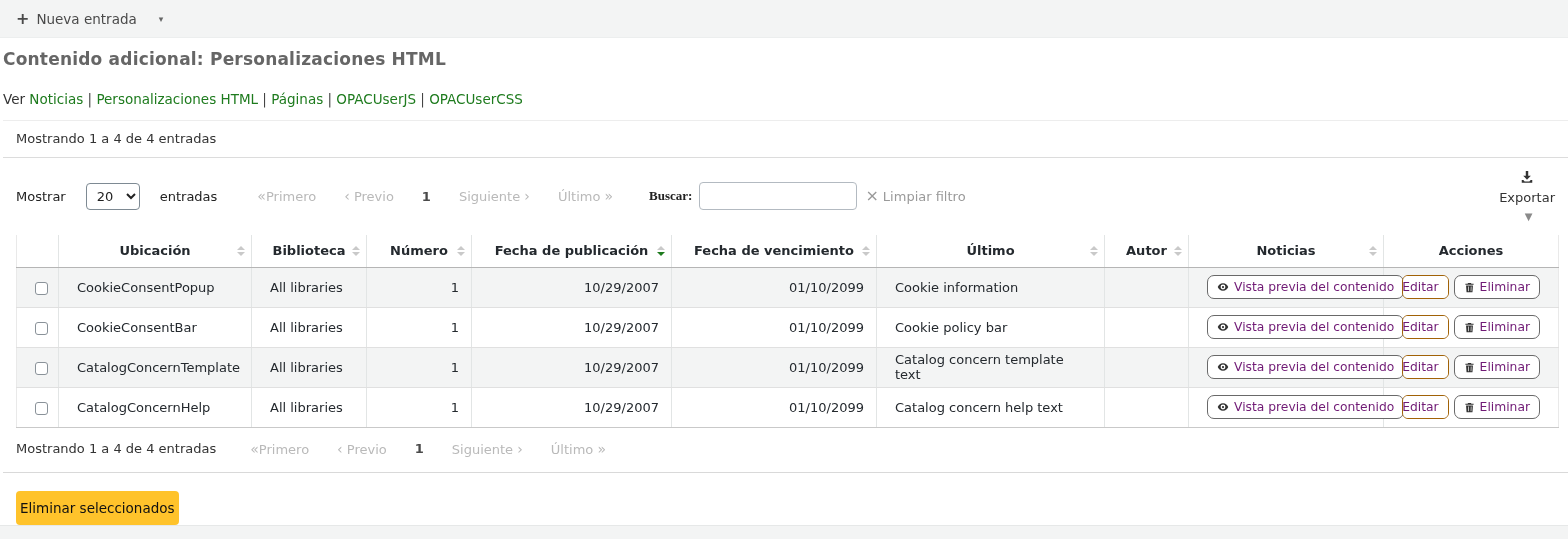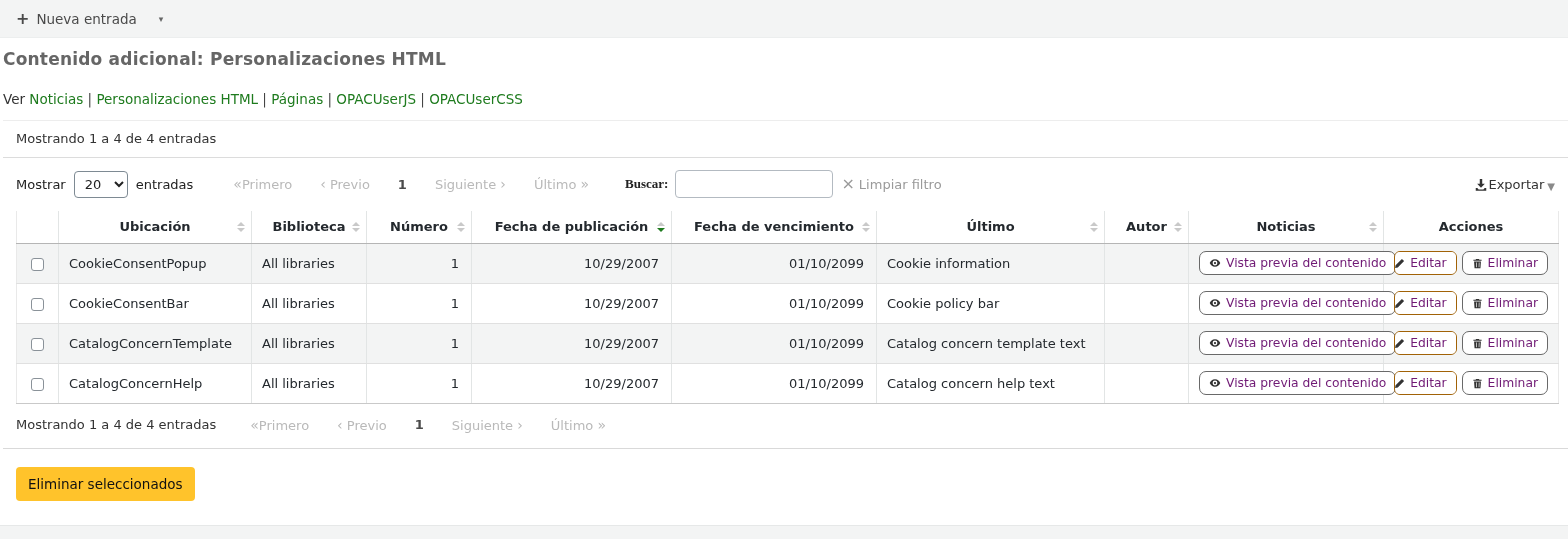--- a/index.html
+++ b/index.html
@@ -20,53 +20,53 @@
   .view-row a { color:var(--green); text-decoration:none; cursor:pointer; }
   .view-row .sep { color:#444; }
 
   
   .section { margin-top:13px; border-top:1px solid #ededed; }
   .info-top { padding:10px 13px 11px; color:#333; }
   .divider { border-top:1px solid #dcdcdc; }
 
   
   .controls { display:flex; align-items:center; padding:12px 13px 13px; }
-  .length { display:flex; align-items:center; gap:8px; }
+  .length { display:flex; align-items:center; gap:20px; }
   .length select { width:54px; height:27px; border:1px solid #7e8a93; border-radius:4px;
     font-family:inherit; font-size:13px; padding-left:6px; background:#fff; color:#222; }
   .pager { display:flex; align-items:center; margin-left:26px; }
   .pager .pg { padding:0 14px; color:#b9b9b9; cursor:pointer; white-space:nowrap; }
   .pager .pg .pic { font-size:14px; }
   .pager .pg.current { color:#4a4a4a; font-weight:bold; }
   .search-box { display:flex; align-items:center; margin-left:22px; gap:7px;font-family:Liberation Serif, serif; }
   .search-box label { font-weight:bold; color:#222; }
   .search-box input { width:158px; height:28px; border:1px solid #b3bac1; border-radius:4px;
     font-family:inherit; font-size:13px; padding:0 8px; }
   .clear-filter { display:flex; align-items:center; gap:4px; color:#9a9a9a; margin-left:8px; cursor:pointer; }
   .clear-filter .x { font-size:16px; line-height:1; }
-  .export { margin-left:auto; display:flex; align-items:flex-end; gap:0; color:#333; cursor:pointer; }
+  .export { margin-left:auto; display:flex; align-items:center; gap:6px; color:#333; cursor:pointer;flex-direction:column; }
   .export svg { fill:#333; }
   .export .caret { color:#8a8a8a; font-size:10px; margin-left:3px; }
 
   
   table { border-collapse:collapse; table-layout:fixed; margin:0 13px; width:1542px; }
   col.c0{width:42px} col.c1{width:193px} col.c2{width:115px} col.c3{width:105px}
   col.c4{width:200px} col.c5{width:205px} col.c6{width:228px} col.c7{width:84px}
   col.c8{width:195px} col.c9{width:175px}
   th { height:32px; font-size:13px; font-weight:bold; color:#24292e; text-align:center;
     border-bottom:1px solid #b5b5b5; border-left:1px solid #e2e5e5; position:relative;
     background:#fff; cursor:pointer; }
   th:first-child { border-left:1px solid #e9e9e9; }
   th.no-sort { cursor:default; }
   .sort { position:absolute; right:6px; top:50%; transform:translateY(-50%); }
   .sort i { display:block; width:0; height:0; border-left:4px solid transparent; border-right:4px solid transparent; }
   .sort .up { border-bottom:4px solid #c9c9c9; margin-bottom:2px; }
   .sort .down { border-top:4px solid #c9c9c9; }
   th.sorted-desc .sort .down { border-top-color:var(--green); }
-  td { height:40px; padding:0 10px; border-left:1px solid #e2e5e5; border-bottom:1px solid #e0e0e0;
+  td { height:40px; padding:0 18px; border-left:1px solid #e2e5e5; border-bottom:1px solid #e0e0e0;
     font-size:13px; color:#24292e; vertical-align:middle; background:#fff; }
   td:first-child { border-left:1px solid #e9e9e9; text-align:center; }
   tr:last-child td { border-bottom:1px solid #c9c9c9; }
   tbody tr:nth-child(odd) td { background:#f3f4f4; }
   td.r { text-align:right; padding-right:12px; }
   td.c { text-align:center; }
   table { border-right:1px solid #e9e9e9; }
   input[type=checkbox] { appearance:none; width:13px; height:13px; border:1px solid #8a9299;
     border-radius:3px; background:#fff; vertical-align:middle; cursor:pointer; }
 
@@ -78,21 +78,21 @@
   .btn-split { display:inline-flex; border:1px solid #a16207; border-radius:6px; overflow:hidden; background:#fff;justify-content:flex-end; }
   .btn-split .btn { border:none; border-radius:0; }
   .actions-cell { display:flex; align-items:center; justify-content:center; gap:5px; }
 
   
   .bottom-row { display:flex; align-items:center; padding:13px 13px 15px; }
   .bottom-row .info { color:#333; }
   .bottom-row .pager { margin-left:20px; }
   .divider2 { border-top:1px solid #d9d9d9; }
   .delete-selected { margin:18px 0 0 13px; background:var(--yellow); border:none; border-radius:4px;
-    padding:9px 12px; font-family:inherit; font-size:13.5px; color:#111; cursor:pointer; }
+    padding:9px 4px; font-family:inherit; font-size:13.5px; color:#111; cursor:pointer; }
 
   .footer { position:absolute; left:0; bottom:0; width:1568px; height:14px;
     background:#f3f4f4; border-top:1px solid #e6e8e8; }
 </style>
 </head>
 <body>
 
 <div class="topbar">
   <div class="new-entry">
     <span class="plus">+</span>

